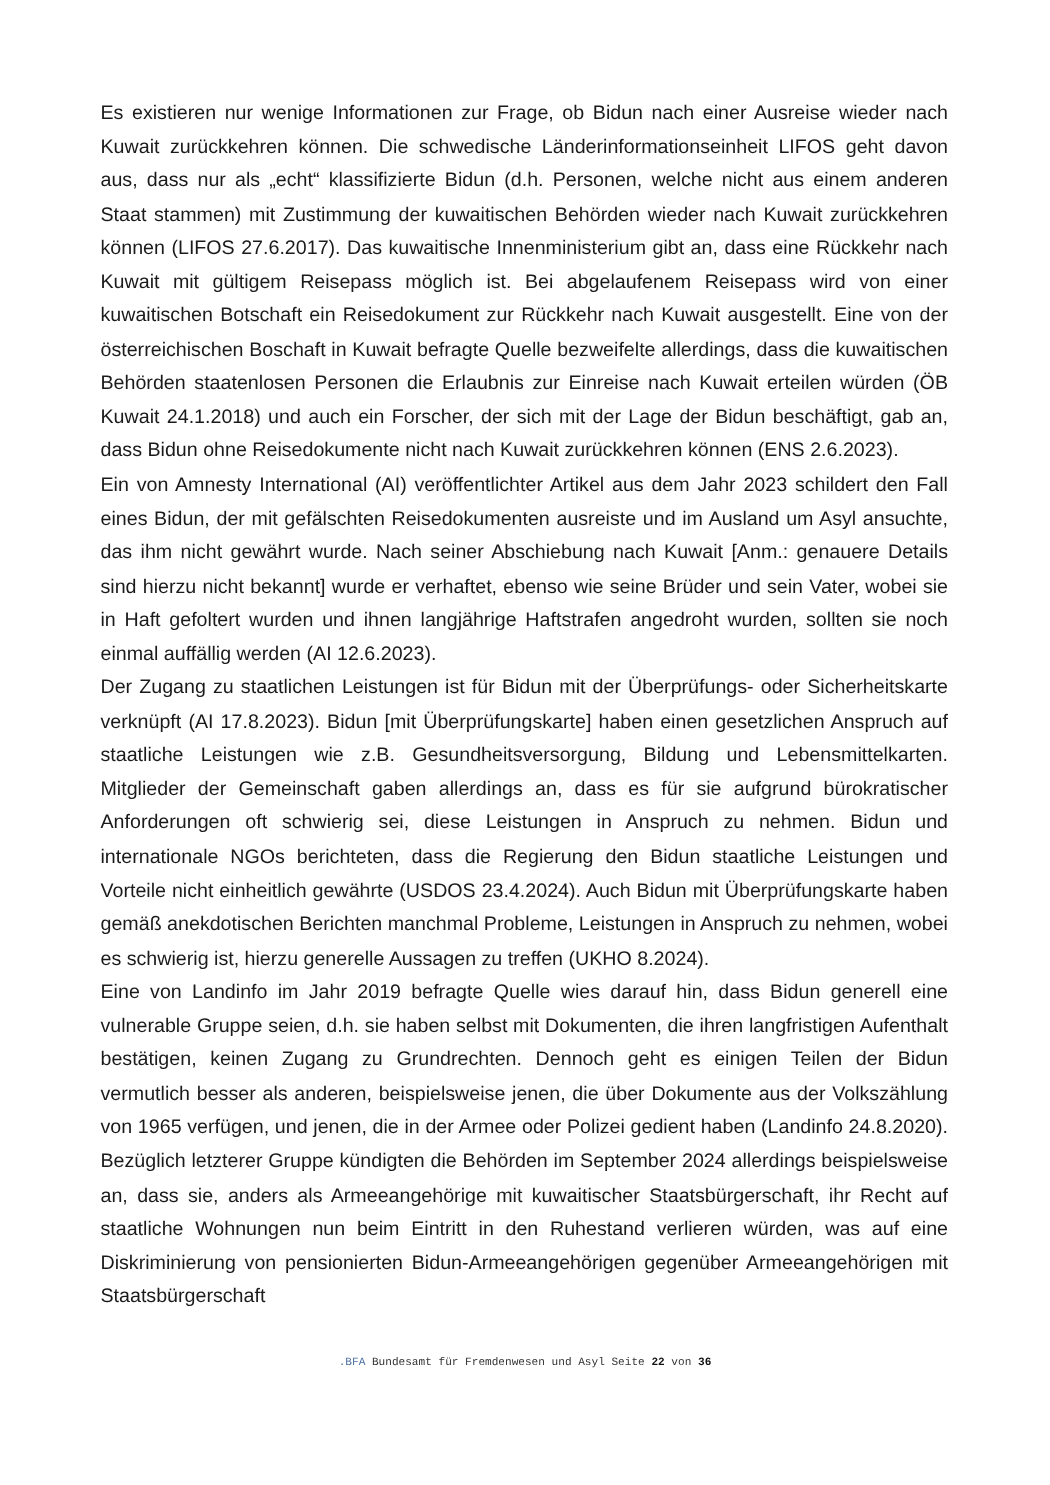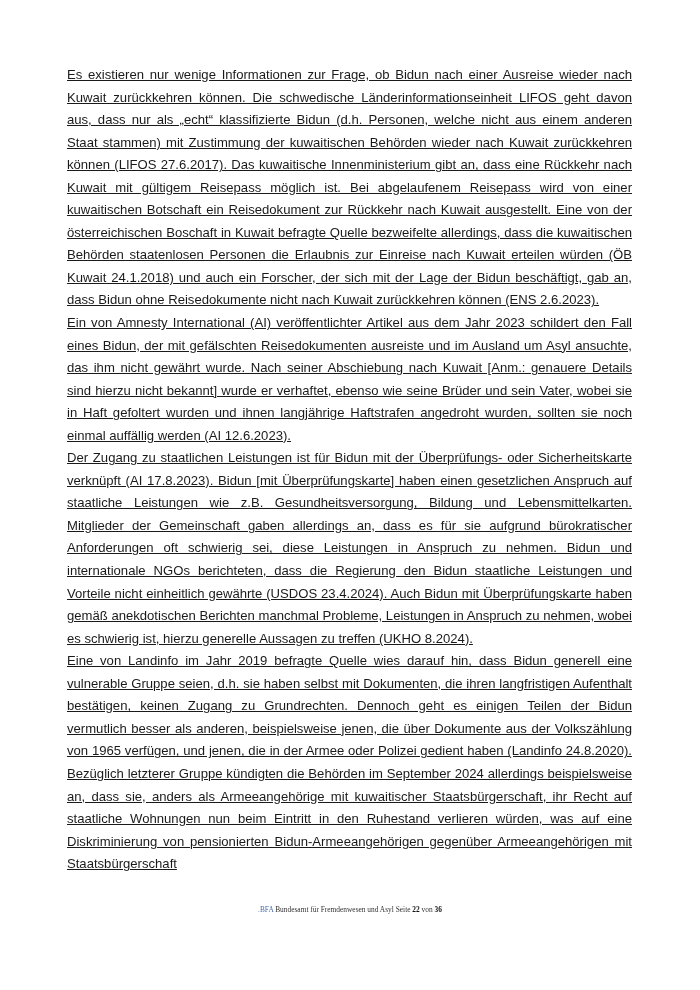--- a/index.html
+++ b/index.html
@@ -1,29 +1,29 @@
 <!DOCTYPE html>
 <html><head>
 <meta charset="utf-8">
 <style>
   html, body { margin: 0; padding: 0; background: #ffffff; }
   body { width: 700px; height: 990px; position: relative; overflow: hidden; }
   .page {
     position: absolute; left: 67px; top: 64px; width: 565px;
     font-family: "Liberation Sans", sans-serif;
-    font-size: 13.1px; line-height: 22.55px; color: #1a1a1a; text-decoration: underline;
+    font-size: 13.1px; line-height: 22.55px; color: #1a1a1a;
   }
   .para { margin: 0; text-align: justify; text-align-last: left; }
   .heading {
     margin: 10px 0 10px 41px;
     font-weight: bold; font-size: 13.1px; line-height: 22px;
   }
   .footer {
     position: absolute; top: 905px; left: 0; width: 700px; text-align: center;
-    font-family: Liberation Serif, serif; font-size: 7.4px; color: #333;
+    font-family: Liberation Mono, monospace; font-size: 7.4px; color: #333;
   }
   .footer .brand { color: #4a6fa5; }
   .footer b { font-weight: bold; color: #111; }
 </style>
 </head>
 <body>
 
 <div class="page">
   <p class="para">Es existieren nur wenige Informationen zur Frage, ob Bidun nach einer Ausreise wieder nach Kuwait zurückkehren können. Die schwedische Länderinformationseinheit LIFOS geht davon aus, dass nur als „echt“ klassifizierte Bidun (d.h. Personen, welche nicht aus einem anderen Staat stammen) mit Zustimmung der kuwaitischen Behörden wieder nach Kuwait zurückkehren können (LIFOS 27.6.2017). Das kuwaitische Innenministerium gibt an, dass eine Rückkehr nach Kuwait mit gültigem Reisepass möglich ist. Bei abgelaufenem Reisepass wird von einer kuwaitischen Botschaft ein Reisedokument zur Rückkehr nach Kuwait ausgestellt. Eine von der österreichischen Boschaft in Kuwait befragte Quelle bezweifelte allerdings, dass die kuwaitischen Behörden staatenlosen Personen die Erlaubnis zur Einreise nach Kuwait erteilen würden (ÖB Kuwait 24.1.2018) und auch ein Forscher, der sich mit der Lage der Bidun beschäftigt, gab an, dass Bidun ohne Reisedokumente nicht nach Kuwait zurückkehren können (ENS 2.6.2023).</p>
   <p class="para">Ein von Amnesty International (AI) veröffentlichter Artikel aus dem Jahr 2023 schildert den Fall eines Bidun, der mit gefälschten Reisedokumenten ausreiste und im Ausland um Asyl ansuchte, das ihm nicht gewährt wurde. Nach seiner Abschiebung nach Kuwait [Anm.: genauere Details sind hierzu nicht bekannt] wurde er verhaftet, ebenso wie seine Brüder und sein Vater, wobei sie in Haft gefoltert wurden und ihnen langjährige Haftstrafen angedroht wurden, sollten sie noch einmal auffällig werden (AI 12.6.2023).</p>

